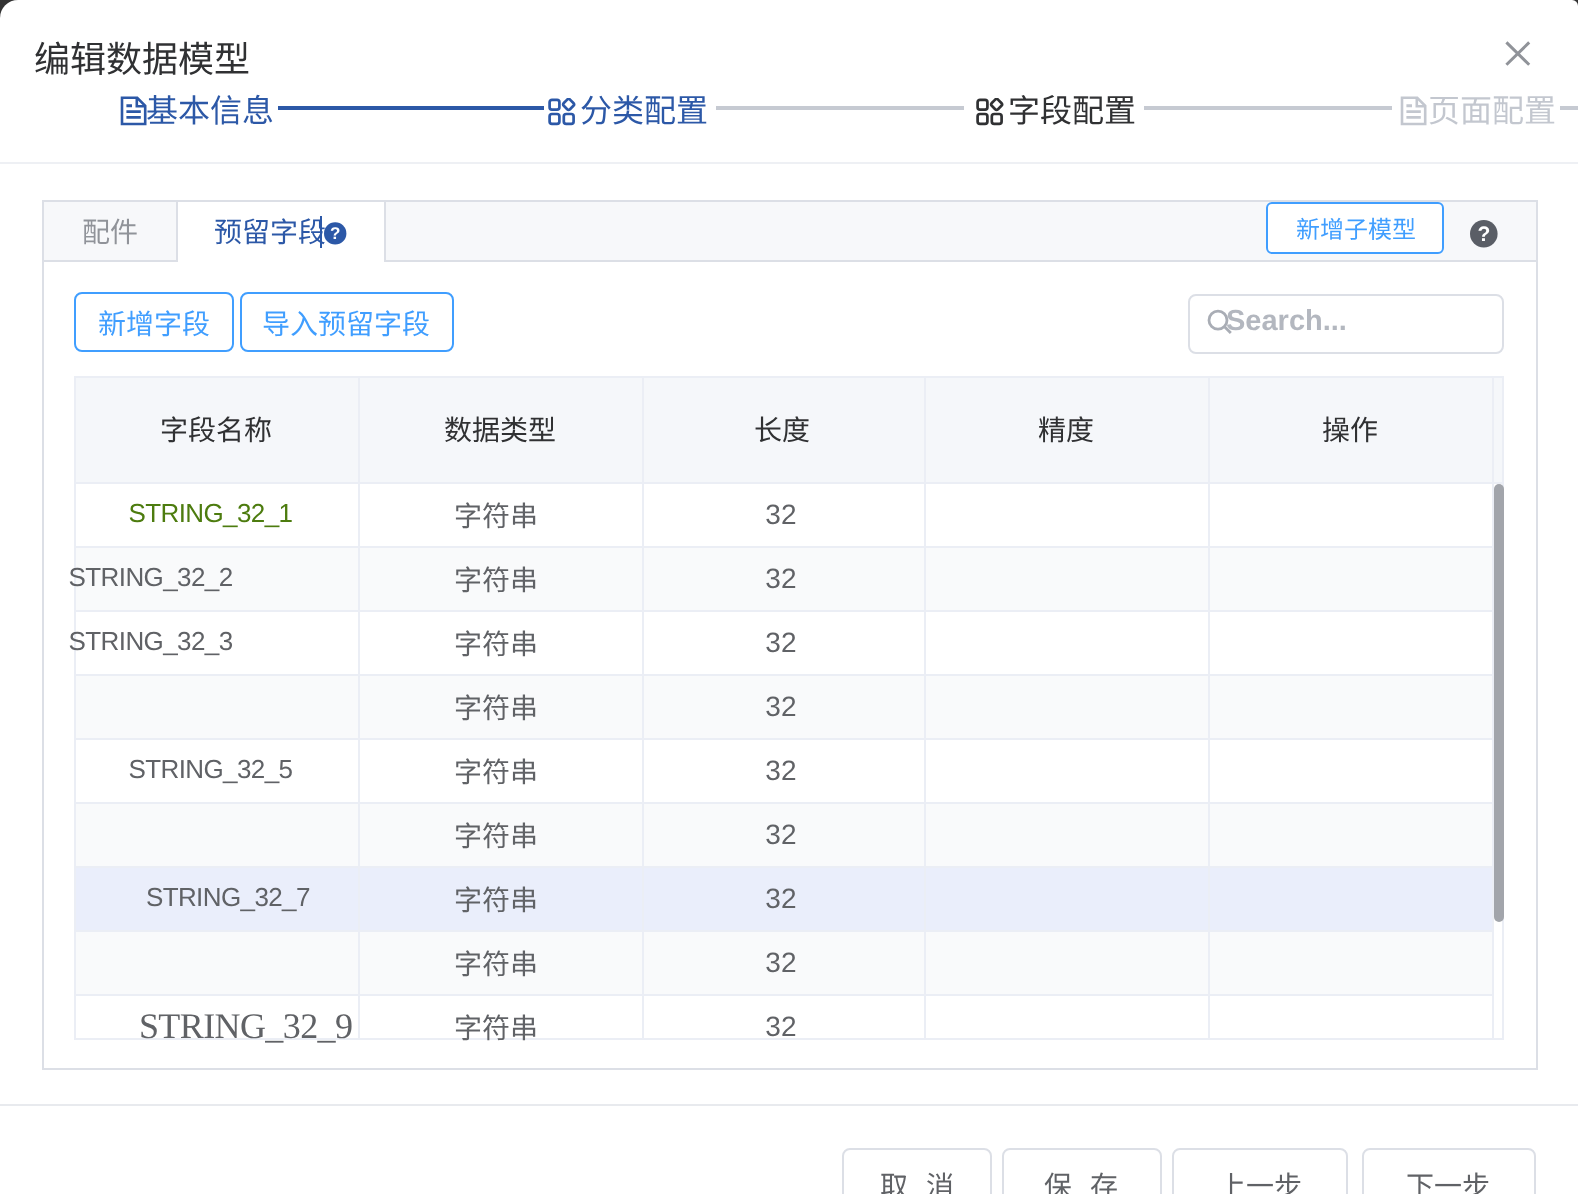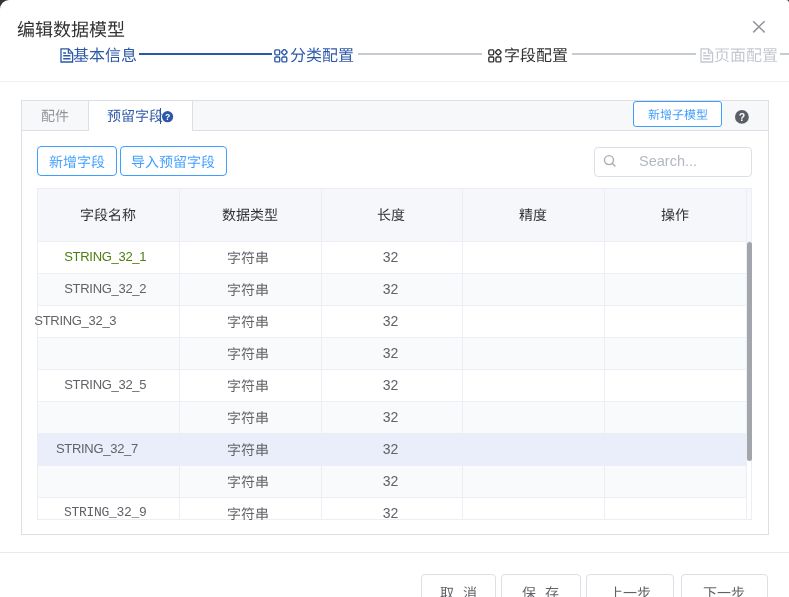--- a/index.html
+++ b/index.html
@@ -160,21 +160,21 @@
       <use href="#r9884" transform="translate(28.00,14.00) scale(0.01400,-0.01400)"></use>
       <use href="#r7559" transform="translate(42.00,14.00) scale(0.01400,-0.01400)"></use>
       <use href="#r5b57" transform="translate(56.00,14.00) scale(0.01400,-0.01400)"></use>
       <use href="#r6bb5" transform="translate(70.00,14.00) scale(0.01400,-0.01400)"></use>
     </svg>
 <div style="position:absolute;left:594px;top:146.6px;width:158.3px;height:30.2px;border:1px solid #dcdfe6;border-radius:4px;background:#fff;box-sizing:border-box"></div>
 <svg style="position:absolute;left:602.4px;top:153.2px" width="16" height="16" fill="none" stroke="#a9adb5" stroke-width="1.4">
       <circle cx="7.0" cy="7.1" r="4.5"></circle>
       <path d="M10.4 10.5 L13.4 13.5"></path>
     </svg>
-<div style="position:absolute;left:639px;top:151.3px;height:20px;line-height:20px;font-family:'Liberation Sans',sans-serif;font-size:14.5px;color:#b3b7bf;font-weight:400;letter-spacing:0.0px;white-space:pre">Search...</div>
+<div style="position:absolute;left:613px;top:151.3px;height:20px;line-height:20px;font-family:'Liberation Sans',sans-serif;font-size:14.5px;color:#b3b7bf;font-weight:700;letter-spacing:0.0px;white-space:pre">Search...</div>
 <div style="position:absolute;left:36.7px;top:188.3px;width:715.5999999999999px;height:53.0px;background:#f5f7fa"></div>
 <div style="position:absolute;left:36.7px;top:273.3px;width:709.7px;height:32.0px;background:#f9fafb"></div>
 <div style="position:absolute;left:36.7px;top:337.3px;width:709.7px;height:32.0px;background:#f9fafb"></div>
 <div style="position:absolute;left:36.7px;top:401.3px;width:709.7px;height:32.0px;background:#f9fafb"></div>
 <div style="position:absolute;left:36.7px;top:465.3px;width:709.7px;height:32.0px;background:#f9fafb"></div>
 <div style="position:absolute;left:36.7px;top:433.3px;width:709.7px;height:32.0px;background:#eaeefb"></div>
 <div style="position:absolute;left:36.7px;top:188.3px;width:715.5999999999999px;height:332.09999999999997px;border:1px solid #ebeef5;box-sizing:border-box"></div>
 <div style="position:absolute;left:36.7px;top:241.3px;width:715.5999999999999px;height:1px;background:#ebeef5"></div>
 <div style="position:absolute;left:178.6px;top:188.3px;width:1px;height:332.09999999999997px;background:#ebeef5"></div>
 <div style="position:absolute;left:320.5px;top:188.3px;width:1px;height:332.09999999999997px;background:#ebeef5"></div>
@@ -213,21 +213,21 @@
       <use href="#r64cd" transform="translate(0.00,14.00) scale(0.01400,-0.01400)"></use>
       <use href="#r4f5c" transform="translate(14.00,14.00) scale(0.01400,-0.01400)"></use>
     </svg>
 <div style="position:absolute;left:34.3px;top:247.3px;width:141.9px;height:20px;line-height:20px;text-align:center;font-family:'Liberation Sans',sans-serif;font-size:13px;letter-spacing:-0.3px;color:#4d7c0f">STRING_32_1</div>
 <svg style="position:absolute;left:227.4px;top:248.6px;overflow:visible" width="42.0" height="17.5" fill="#606266">
       <use href="#r5b57" transform="translate(0.00,14.00) scale(0.01400,-0.01400)"></use>
       <use href="#r7b26" transform="translate(14.00,14.00) scale(0.01400,-0.01400)"></use>
       <use href="#r4e32" transform="translate(28.00,14.00) scale(0.01400,-0.01400)"></use>
     </svg>
 <div style="position:absolute;left:319.5px;top:247.3px;width:141.9px;height:20px;line-height:20px;text-align:center;font-family:'Liberation Sans',sans-serif;font-size:14px;color:#606266">32</div>
-<div style="position:absolute;left:34.3px;top:279.3px;width:141.9px;height:20px;line-height:20px;text-align:center;font-family:'Liberation Sans',sans-serif;font-size:13px;letter-spacing:-0.3px;color:#606266">STRING_32_2</div>
+<div style="position:absolute;left:34.3px;top:279.3px;width:141.9px;height:20px;line-height:20px;font-family:'Liberation Sans',sans-serif;font-size:13px;letter-spacing:-0.3px;color:#606266">STRING_32_2</div>
 <svg style="position:absolute;left:227.4px;top:280.6px;overflow:visible" width="42.0" height="17.5" fill="#606266">
       <use href="#r5b57" transform="translate(0.00,14.00) scale(0.01400,-0.01400)"></use>
       <use href="#r7b26" transform="translate(14.00,14.00) scale(0.01400,-0.01400)"></use>
       <use href="#r4e32" transform="translate(28.00,14.00) scale(0.01400,-0.01400)"></use>
     </svg>
 <div style="position:absolute;left:319.5px;top:279.3px;width:141.9px;height:20px;line-height:20px;text-align:center;font-family:'Liberation Sans',sans-serif;font-size:14px;color:#606266">32</div>
 <div style="position:absolute;left:34.3px;top:311.3px;width:141.9px;height:20px;line-height:20px;text-align:left;font-family:'Liberation Sans',sans-serif;font-size:13px;letter-spacing:-0.3px;color:#606266">STRING_32_3</div>
 <svg style="position:absolute;left:227.4px;top:312.6px;overflow:visible" width="42.0" height="17.5" fill="#606266">
       <use href="#r5b57" transform="translate(0.00,14.00) scale(0.01400,-0.01400)"></use>
       <use href="#r7b26" transform="translate(14.00,14.00) scale(0.01400,-0.01400)"></use>
@@ -246,34 +246,34 @@
       <use href="#r7b26" transform="translate(14.00,14.00) scale(0.01400,-0.01400)"></use>
       <use href="#r4e32" transform="translate(28.00,14.00) scale(0.01400,-0.01400)"></use>
     </svg>
 <div style="position:absolute;left:319.5px;top:375.3px;width:141.9px;height:20px;line-height:20px;text-align:center;font-family:'Liberation Sans',sans-serif;font-size:14px;color:#606266">32</div>
 <svg style="position:absolute;left:227.4px;top:408.6px;overflow:visible" width="42.0" height="17.5" fill="#606266">
       <use href="#r5b57" transform="translate(0.00,14.00) scale(0.01400,-0.01400)"></use>
       <use href="#r7b26" transform="translate(14.00,14.00) scale(0.01400,-0.01400)"></use>
       <use href="#r4e32" transform="translate(28.00,14.00) scale(0.01400,-0.01400)"></use>
     </svg>
 <div style="position:absolute;left:319.5px;top:407.3px;width:141.9px;height:20px;line-height:20px;text-align:center;font-family:'Liberation Sans',sans-serif;font-size:14px;color:#606266">32</div>
-<div style="position:absolute;left:26px;top:439.3px;width:141.9px;height:20px;line-height:20px;text-align:center;font-family:'Liberation Sans',sans-serif;font-size:13px;letter-spacing:-0.3px;color:#606266">STRING_32_7</div>
+<div style="position:absolute;left:43px;top:439.3px;width:141.9px;height:20px;line-height:20px;text-align:center;font-family:'Liberation Sans',sans-serif;font-size:13px;letter-spacing:-0.3px;color:#606266">STRING_32_7</div>
 <svg style="position:absolute;left:227.4px;top:440.6px;overflow:visible" width="42.0" height="17.5" fill="#606266">
       <use href="#r5b57" transform="translate(0.00,14.00) scale(0.01400,-0.01400)"></use>
       <use href="#r7b26" transform="translate(14.00,14.00) scale(0.01400,-0.01400)"></use>
       <use href="#r4e32" transform="translate(28.00,14.00) scale(0.01400,-0.01400)"></use>
     </svg>
 <div style="position:absolute;left:319.5px;top:439.3px;width:141.9px;height:20px;line-height:20px;text-align:center;font-family:'Liberation Sans',sans-serif;font-size:14px;color:#606266">32</div>
 <svg style="position:absolute;left:227.4px;top:472.6px;overflow:visible" width="42.0" height="17.5" fill="#606266">
       <use href="#r5b57" transform="translate(0.00,14.00) scale(0.01400,-0.01400)"></use>
       <use href="#r7b26" transform="translate(14.00,14.00) scale(0.01400,-0.01400)"></use>
       <use href="#r4e32" transform="translate(28.00,14.00) scale(0.01400,-0.01400)"></use>
     </svg>
 <div style="position:absolute;left:319.5px;top:471.3px;width:141.9px;height:20px;line-height:20px;text-align:center;font-family:'Liberation Sans',sans-serif;font-size:14px;color:#606266">32</div>
-<div style="position:absolute;left:34.3px;top:503.3px;width:141.9px;height:20px;line-height:20px;text-align:center;font-family:Liberation Mono, monospace;font-size:13px;letter-spacing:-0.3px;color:#606266">STRING_32_9</div>
+<div style="position:absolute;left:34.3px;top:503.3px;width:141.9px;height:20px;line-height:20px;text-align:right;font-family:Liberation Serif, serif;font-size:18px;letter-spacing:-0.3px;color:#606266">STRING_32_9</div>
 <svg style="position:absolute;left:227.4px;top:504.6px;overflow:visible" width="42.0" height="17.5" fill="#606266">
       <use href="#r5b57" transform="translate(0.00,14.00) scale(0.01400,-0.01400)"></use>
       <use href="#r7b26" transform="translate(14.00,14.00) scale(0.01400,-0.01400)"></use>
       <use href="#r4e32" transform="translate(28.00,14.00) scale(0.01400,-0.01400)"></use>
     </svg>
 <div style="position:absolute;left:319.5px;top:503.3px;width:141.9px;height:20px;line-height:20px;text-align:center;font-family:'Liberation Sans',sans-serif;font-size:14px;color:#606266">32</div>
 <div style="position:absolute;left:747px;top:242.3px;width:4.8px;height:219px;border-radius:2.5px;background:#a2a5ab"></div>
 <div style="position:absolute;left:0px;top:551.6px;width:789px;height:1px;background:#e8eaee"></div>
 <div style="position:absolute;left:420.5px;top:573.6px;width:75.8px;height:40px;border:1px solid #dcdfe6;border-radius:4px;background:#fff;box-sizing:border-box"></div>
 <svg style="position:absolute;left:439.9px;top:583.5px;overflow:visible" width="37.0" height="17.5" fill="#606266">

